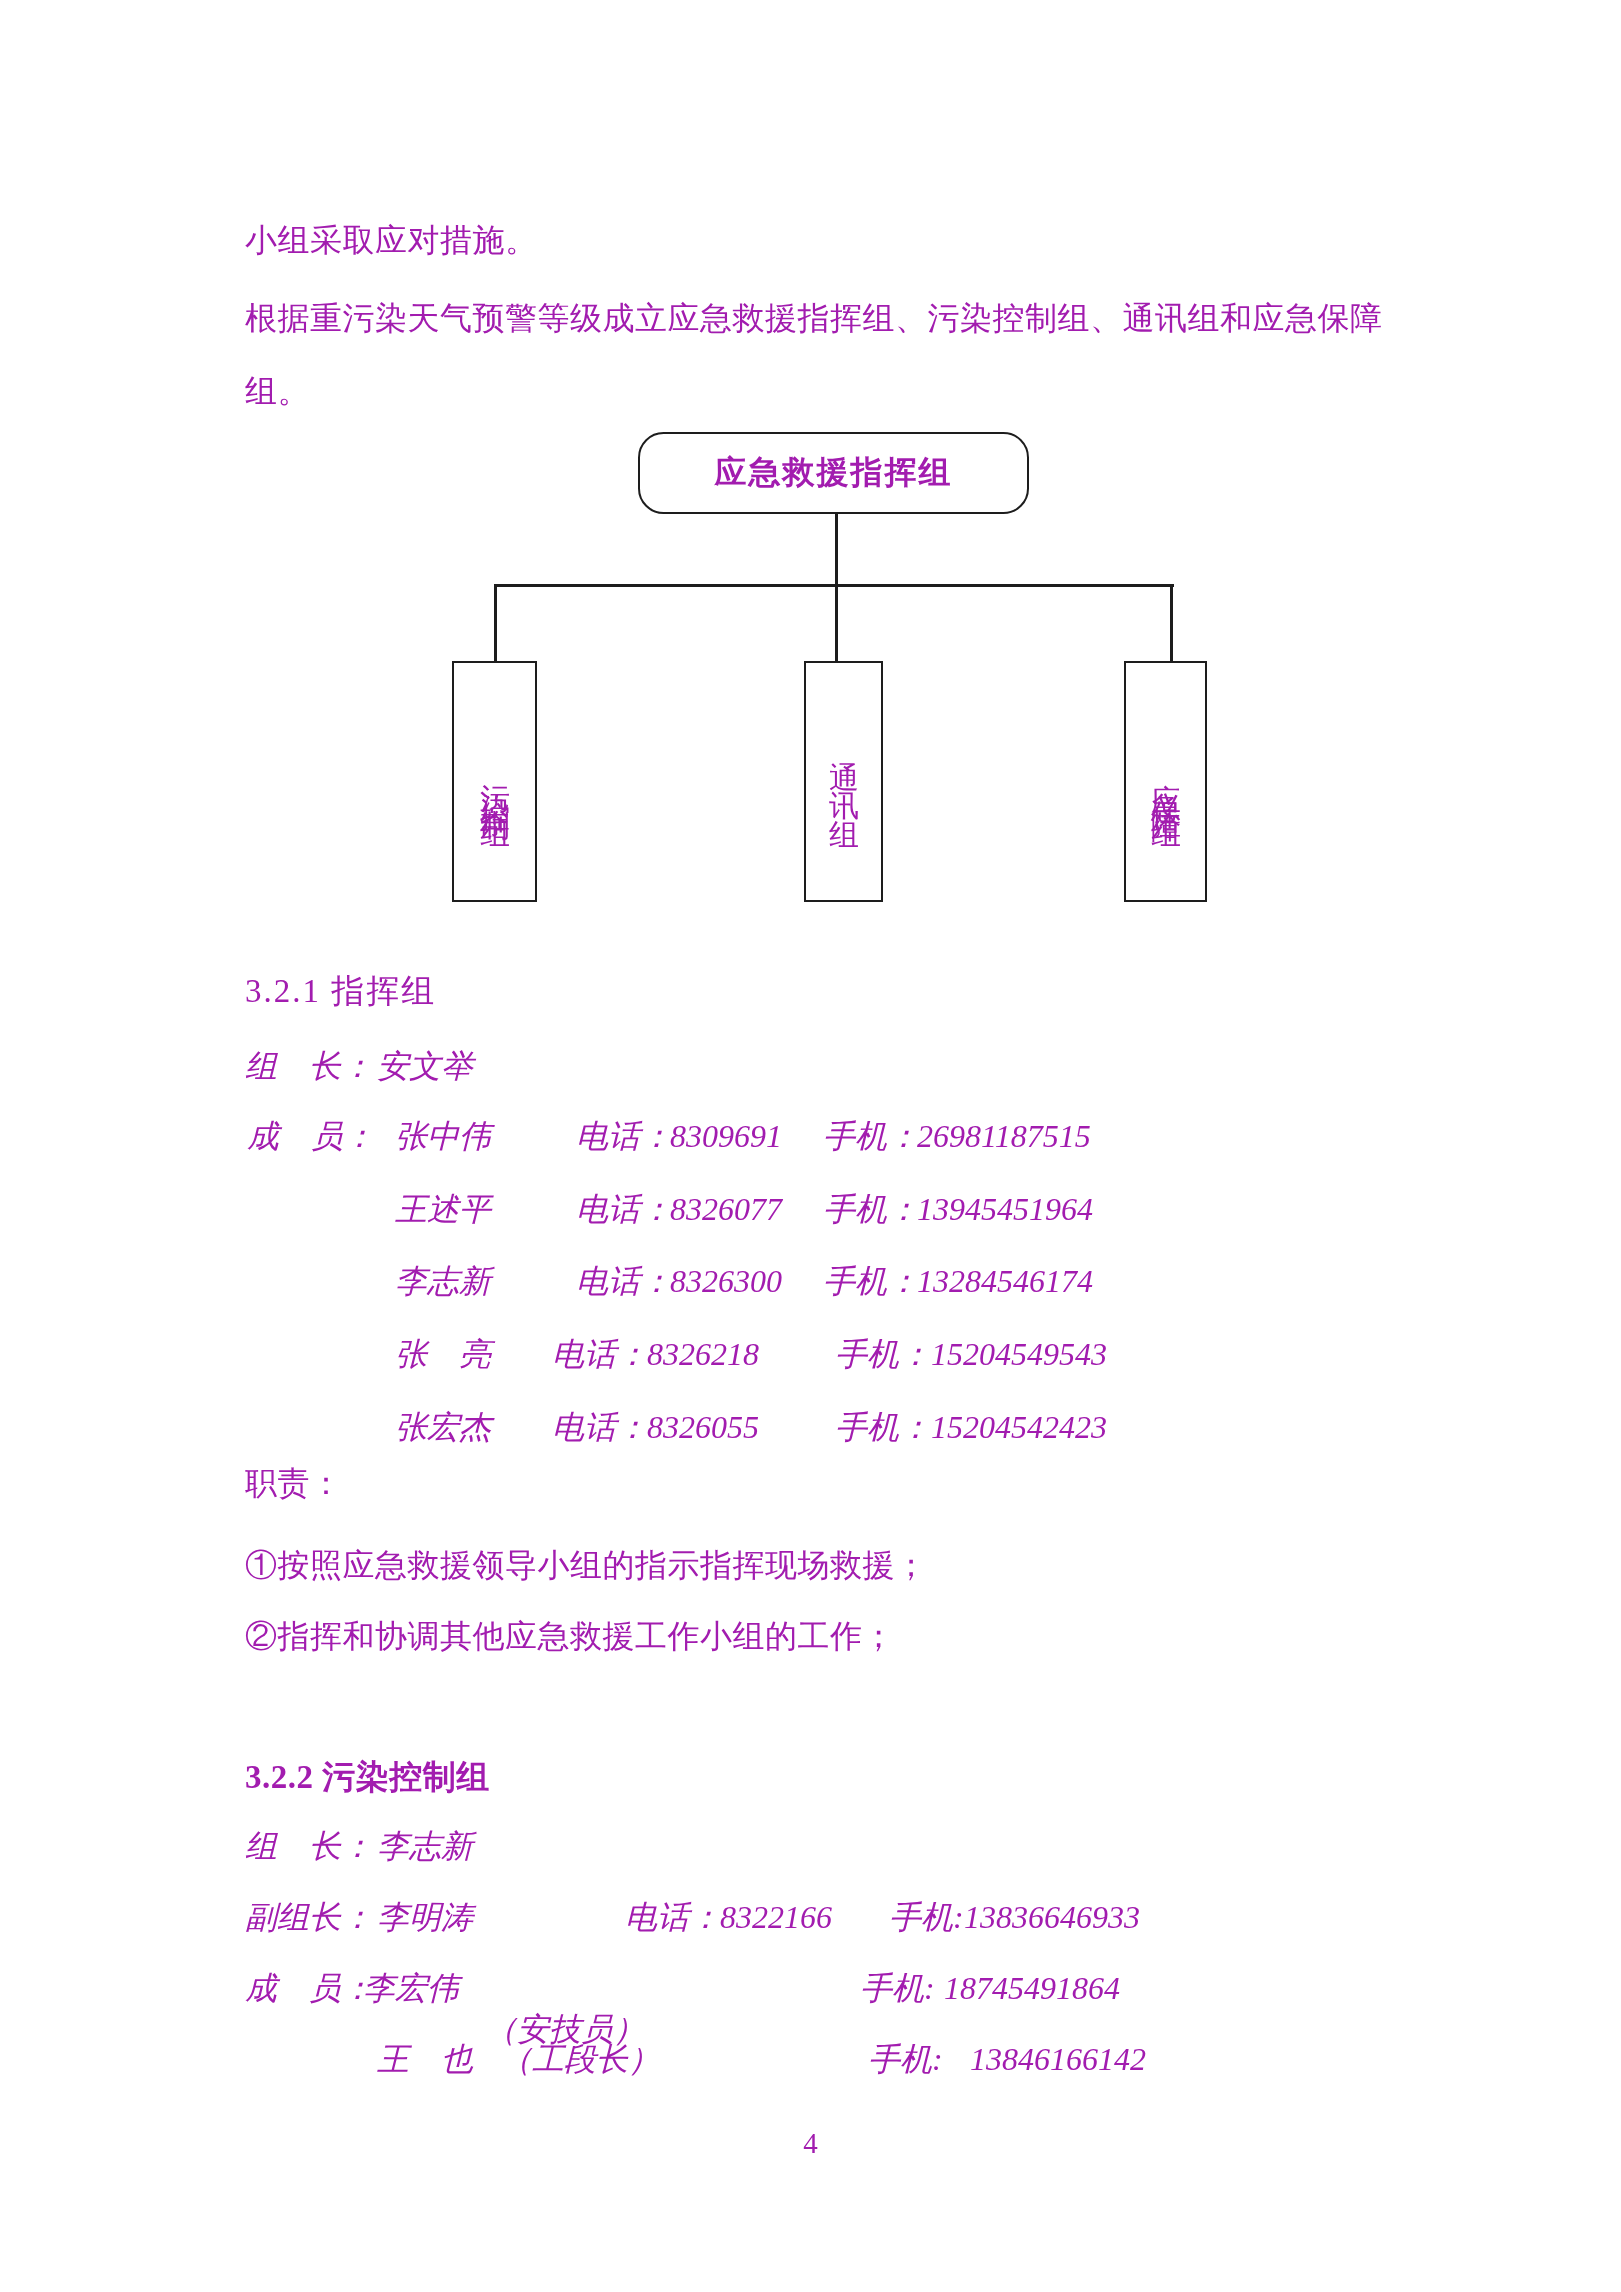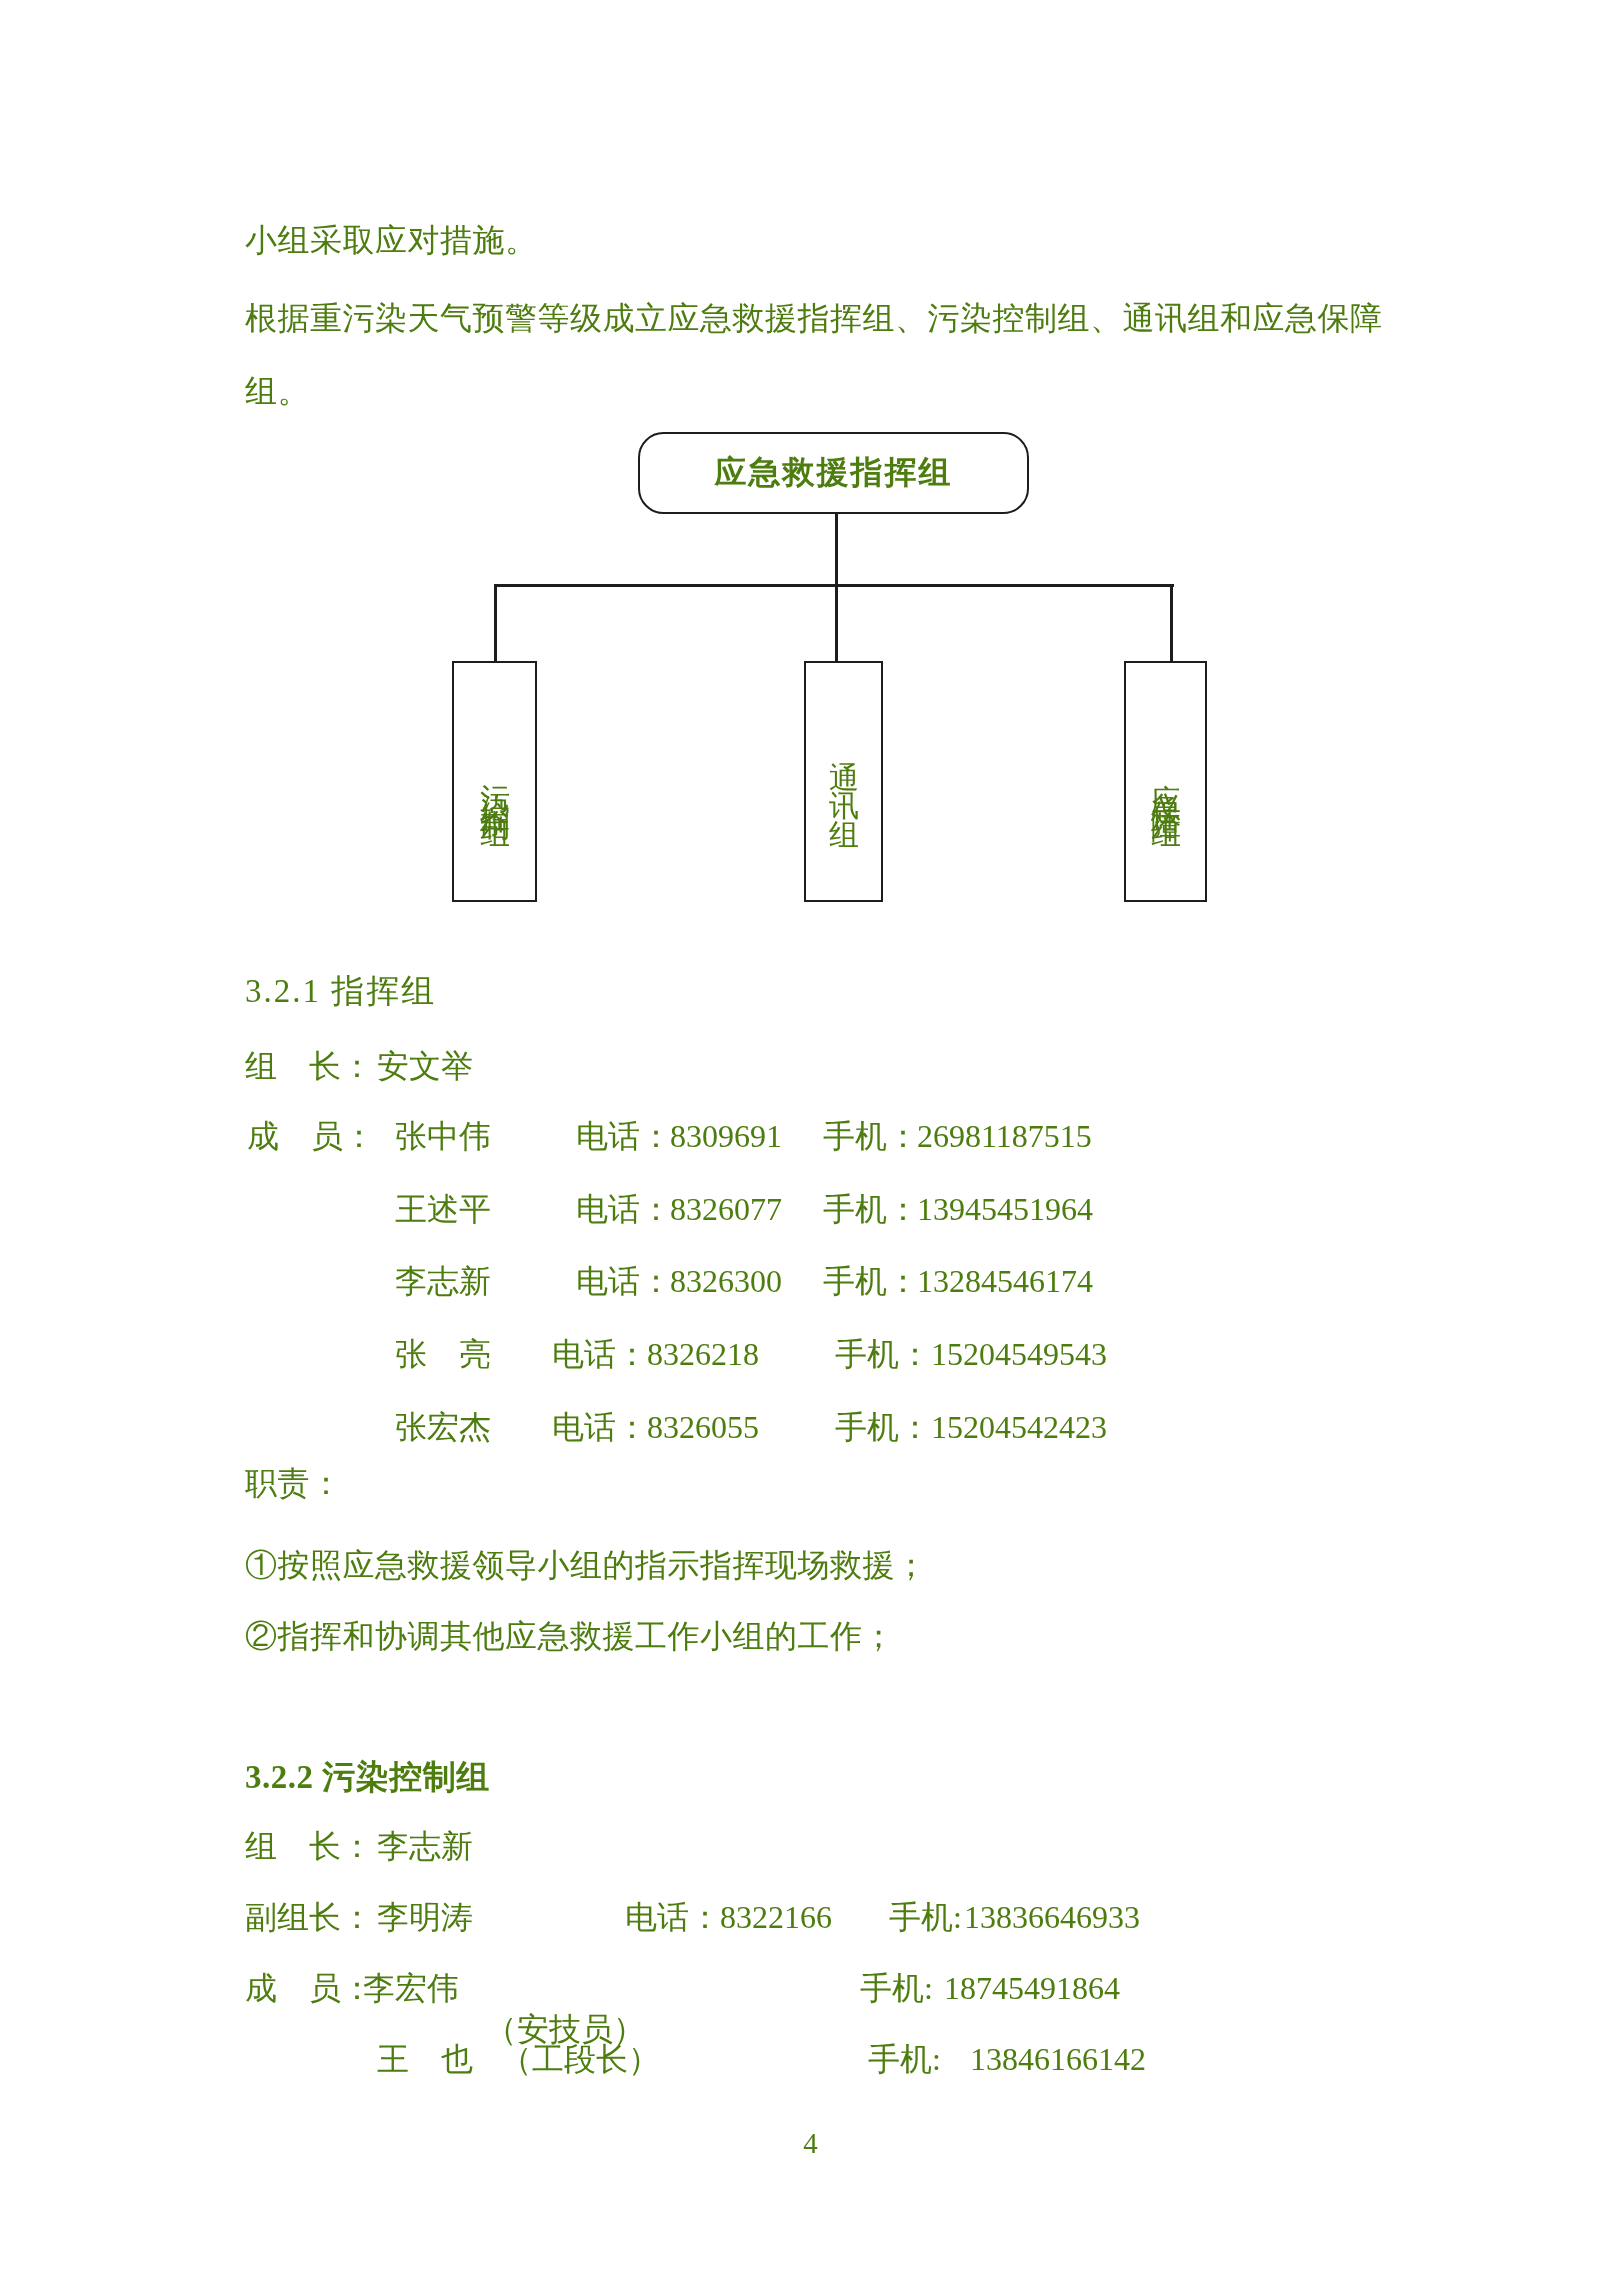--- a/index.html
+++ b/index.html
@@ -1,36 +1,36 @@
 <!DOCTYPE html>
 <html><head>
 <meta charset="utf-8">
 <style>
   html,body{margin:0;padding:0;background:#ffffff;}
   .page{
     position:relative;
     width:1621px;height:2293px;
     background:#ffffff;
     font-family:"Liberation Serif","DejaVu Serif",serif;
-    color:#4d7c0f;
+    color:#a21caf;
     overflow:hidden;
   }
   .line{
     position:absolute;
     font-size:32px;
     line-height:43px;
     white-space:pre;
     letter-spacing:0.5px;
   }
   .row{
     position:absolute;
     left:0;top:0;width:100%;height:43px;
     font-size:32px;line-height:43px;
   }
-  .row span{position:absolute;white-space:pre;}
+  .row span{position:absolute;white-space:pre;font-style:italic;}
   .heading{font-weight:normal;font-size:33px;letter-spacing:2px;}
   .heading2{font-weight:bold;font-size:33px;letter-spacing:1px;}
 
   
   .root-box{
     position:absolute;left:638px;top:432px;width:387px;height:78px;
     border:2.9px solid #1d1d1d;border-radius:25.5px;
     display:flex;align-items:center;justify-content:center;
     font-size:32px;font-weight:bold;letter-spacing:2px;
     background:#ffffff;

